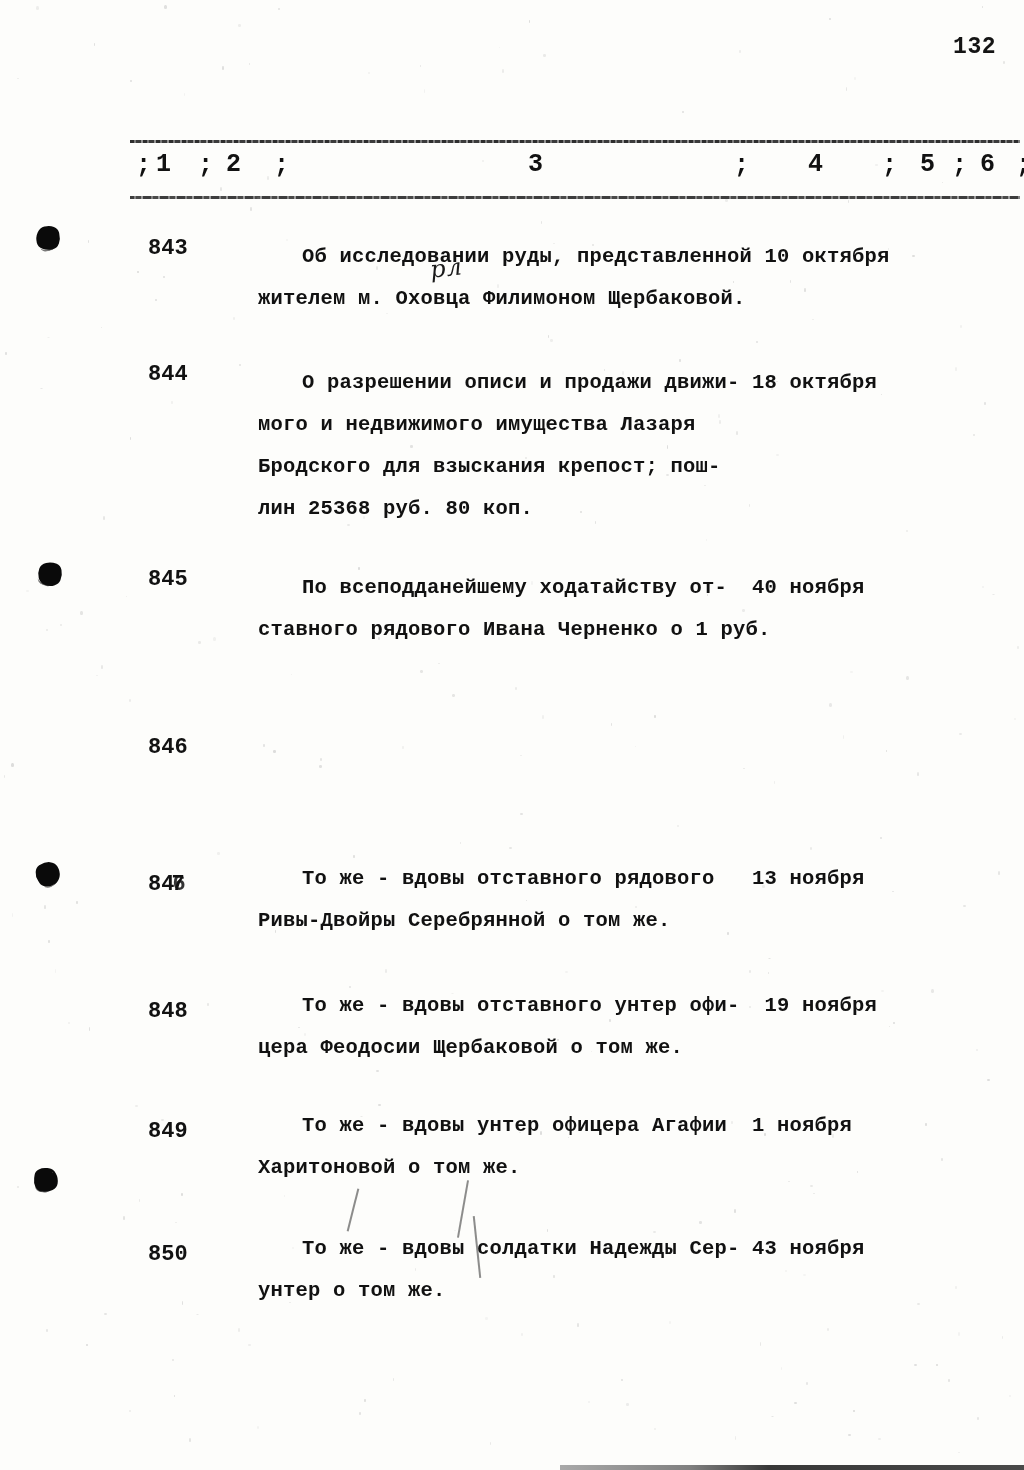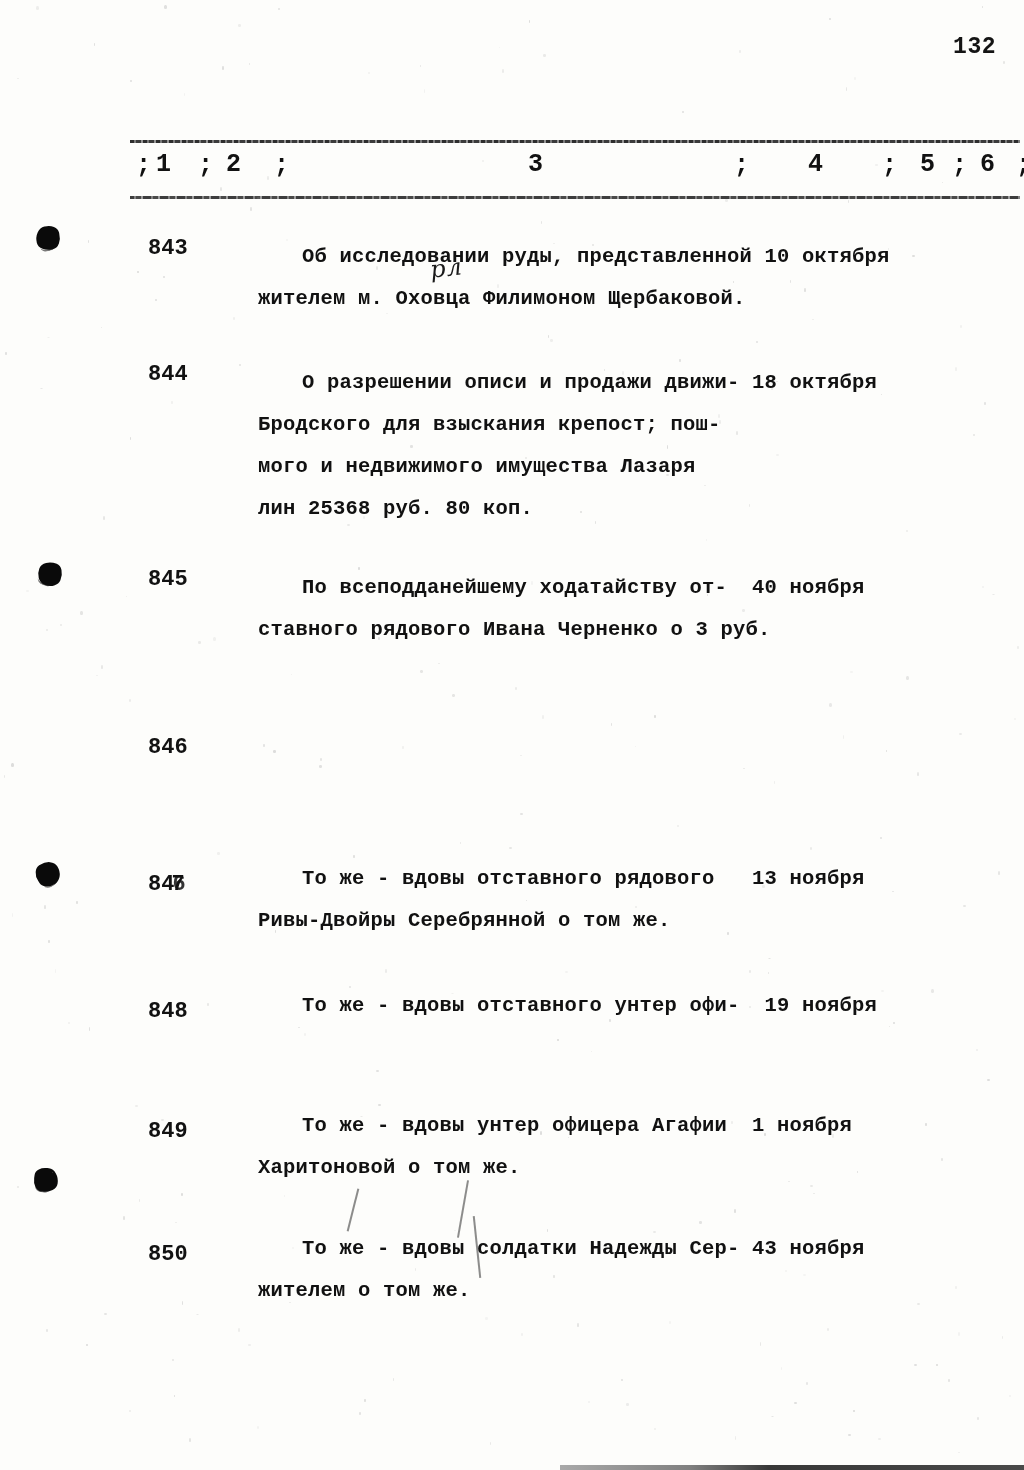--- a/index.html
+++ b/index.html
@@ -241,31 +241,31 @@
         <div class="line indent">Об исследовании руды, представленной 10 октября</div>
         <div class="line">жителем м. Оховца Филимоном Щербаковой.</div>
       </div>
     </div>
     <div class="handwritten" style="left:430px; top:254px;">рл</div>
 
     <div class="entry" style="top:362px;">
       <div class="entry-number">844</div>
       <div class="entry-lines">
         <div class="line indent">О разрешении описи и продажи движи- 18 октября</div>
+        <div class="line">мого и недвижимого имущества Лазаря</div>
         <div class="line">Бродского для взыскания крепост; пош-</div>
-        <div class="line">мого и недвижимого имущества Лазаря</div>
         <div class="line">лин 25368 руб. 80 коп.</div>
       </div>
     </div>
 
     <div class="entry" style="top:567px;">
       <div class="entry-number">845</div>
       <div class="entry-lines">
         <div class="line indent">По всеподданейшему ходатайству от-  40 ноября</div>
-        <div class="line">ставного рядового Ивана Черненко о 3 руб.</div>
+        <div class="line">ставного рядового Ивана Черненко о 1 руб.</div>
       </div>
     </div>
 
     <div class="entry" style="top:735px;">
       <div class="entry-number">846</div>
       <div class="entry-lines">
       </div>
     </div>
 
     <div class="entry" style="top:858px;">
@@ -275,36 +275,37 @@
       <div class="entry-lines">
         <div class="line indent">То же - вдовы отставного рядового   13 ноября</div>
         <div class="line">Ривы-Двойры Серебрянной о том же.</div>
       </div>
     </div>
 
     <div class="entry" style="top:985px;">
       <div class="entry-number" style="top:14px;">848</div>
       <div class="entry-lines">
         <div class="line indent">То же - вдовы отставного унтер офи-  19 ноября</div>
+        <div class="line">цера Феодосии Щербаковой о том же.</div>
       </div>
     </div>
 
     <div class="entry" style="top:1105px;">
       <div class="entry-number" style="top:14px;">849</div>
       <div class="entry-lines">
         <div class="line indent">То же - вдовы унтер офицера Агафии  1 ноября</div>
         <div class="line">Харитоновой о том же.</div>
       </div>
     </div>
 
     <div class="entry" style="top:1228px;">
       <div class="entry-number" style="top:14px;">850</div>
       <div class="entry-lines">
         <div class="line indent">То же - вдовы солдатки Надежды Сер- 43 ноября</div>
-        <div class="line">жителем о том же.</div>
+        <div class="line">унтер о том же.</div>
       </div>
     </div>
 
   </div>
 
   <div class="scratch" style="left:352px; top:1188px; height:44px; transform:rotate(14deg);"></div>
   <div class="scratch" style="left:462px; top:1180px; height:58px; transform:rotate(10deg);"></div>
   <div class="scratch" style="left:476px; top:1216px; height:62px; transform:rotate(-6deg);"></div>
 
   <div class="speckle" id="speckle">

